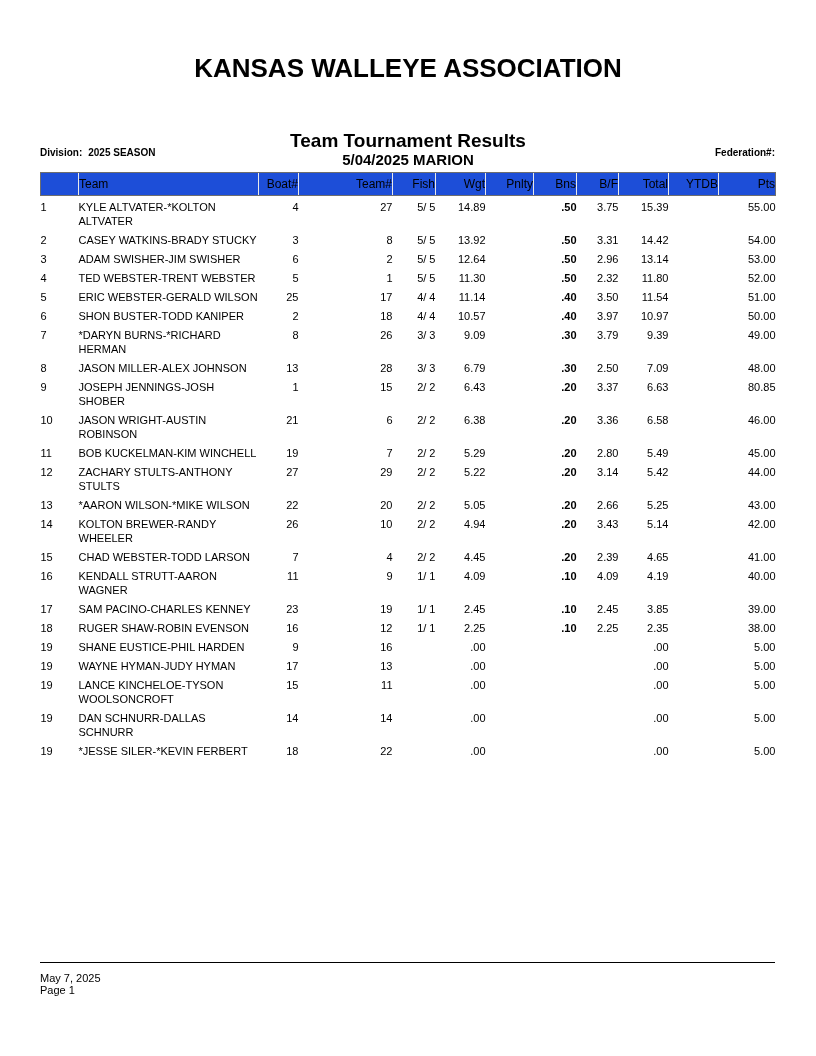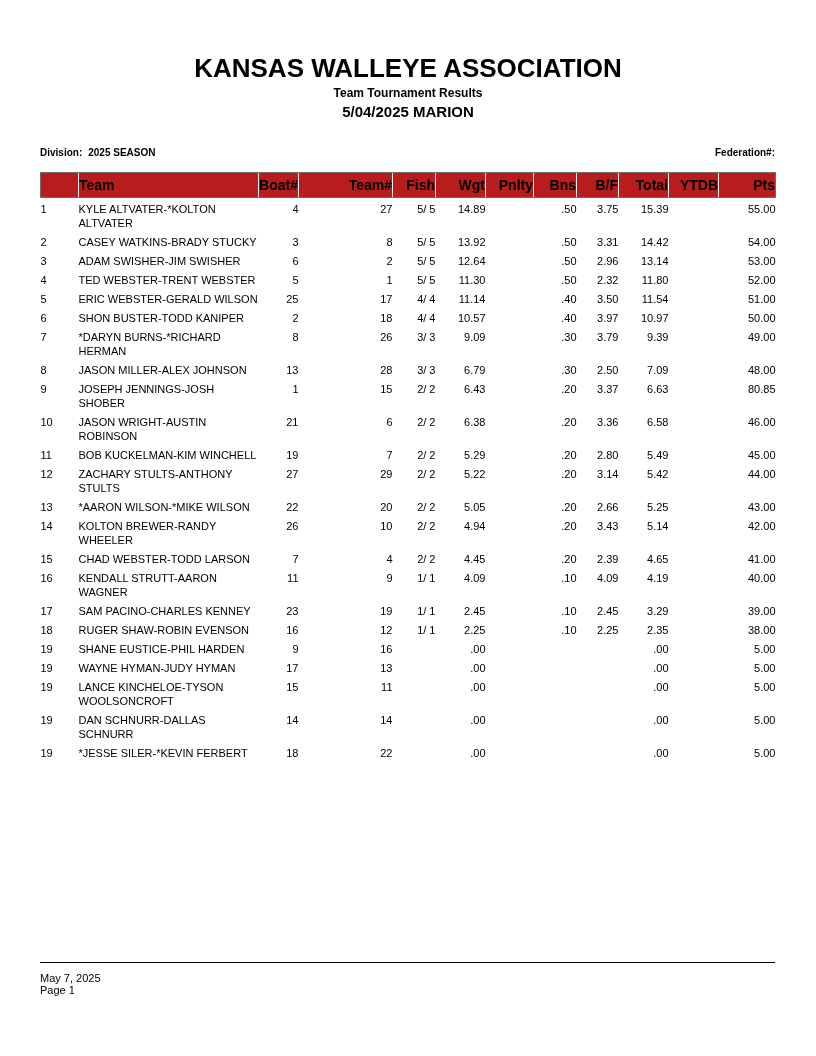--- a/index.html
+++ b/index.html
@@ -8,38 +8,38 @@
     width: 816px; height: 1056px;
     font-family: "Liberation Sans", sans-serif;
     color: #000000;
     position: relative;
     overflow: hidden;
   }
   .page { position: relative; width: 816px; height: 928px; background:#fff; }
 
   .doc-title { position: absolute; top: 53px; left: 0; right: 0; text-align: center; }
   .doc-title .title   { font-size: 26px; font-weight: bold; line-height: 30px; letter-spacing: 0px; }
-  .doc-title .subtitle{ font-size: 12px; font-weight: bold; line-height: 20px; }
+  .doc-title .subtitle{ font-size: 19px; font-weight: bold; line-height: 20px; margin-top: 48px; }
   .doc-title .event   { font-size: 15px; font-weight: bold; line-height: 17px; }
 
   .meta-row {
     position: absolute; top: 147px; left: 40px; width: 735px;
     display: flex; justify-content: space-between;
     font-size: 10px; font-weight: bold;
   }
   .meta-row .division-pair span { font-weight: bold; }
   .division-pair .label { margin-right: 6px; }
 
   table.results {
     position: absolute; top: 172px; left: 40px;
     width: 735px; border-collapse: collapse; table-layout: fixed;
   }
   table.results th {
-    background: #b91c1c;
-    font-size: 14px; font-weight: bold;
+    background: #1d4ed8;
+    font-size: 12px; font-weight: normal;
     padding: 4px 0 4px 0;
     border-top: 1px solid #6e6e6e;
     border-bottom: 1px solid #6e6e6e;
     white-space: nowrap; overflow: hidden;
   }
   table.results th:first-child { border-left: 1px solid #6e6e6e; }
   table.results th:last-child  { border-right: 1px solid #6e6e6e; }
   table.results th + th { border-left: 1px solid #e9e9e9; }
   table.results td {
     font-size: 11px; line-height: 14px;
@@ -47,21 +47,21 @@
     vertical-align: top;
   }
   
   .col-rank   { width: 38px;  text-align: left; padding-left: 2px; }
   .col-team   { width: 180px; text-align: left; }
   .col-boat   { width: 40px;  text-align: right; }
   .col-team_no{ width: 94px;  text-align: right; }
   .col-fish   { width: 43px;  text-align: right; }
   .col-wgt    { width: 50px;  text-align: right; }
   .col-pnlty  { width: 48px;  text-align: right; }
-  .col-bns    { width: 43px;  text-align: right; }
+  .col-bns    { width: 43px;  text-align: right; font-weight: bold; }
   .col-bf     { width: 42px;  text-align: right; }
   .col-total  { width: 50px;  text-align: right; }
   .col-ytdb   { width: 50px;  text-align: right; }
   .col-pts    { width: 57px;  text-align: right; padding-right: 10px; }
   td.col-team { white-space: normal; word-wrap: break-word; }
 
   .footer-rule { position: absolute; top: 962px; left: 40px; width: 735px; border-top: 1px solid #000; }
   .footer-row {
     position: absolute; top: 972px; left: 40px; width: 735px;
     display: flex; justify-content: space-between;
@@ -334,21 +334,21 @@
         <tr>
           <td class="col-rank">17</td>
           <td class="col-team">SAM PACINO-CHARLES KENNEY</td>
           <td class="col-boat">23</td>
           <td class="col-team_no">19</td>
           <td class="col-fish">1/ 1</td>
           <td class="col-wgt">2.45</td>
           <td class="col-pnlty"></td>
           <td class="col-bns">.10</td>
           <td class="col-bf">2.45</td>
-          <td class="col-total">3.29</td>
+          <td class="col-total">3.85</td>
           <td class="col-ytdb"></td>
           <td class="col-pts">39.00</td>
         </tr>
         <tr>
           <td class="col-rank">18</td>
           <td class="col-team">RUGER SHAW-ROBIN EVENSON</td>
           <td class="col-boat">16</td>
           <td class="col-team_no">12</td>
           <td class="col-fish">1/ 1</td>
           <td class="col-wgt">2.25</td>

